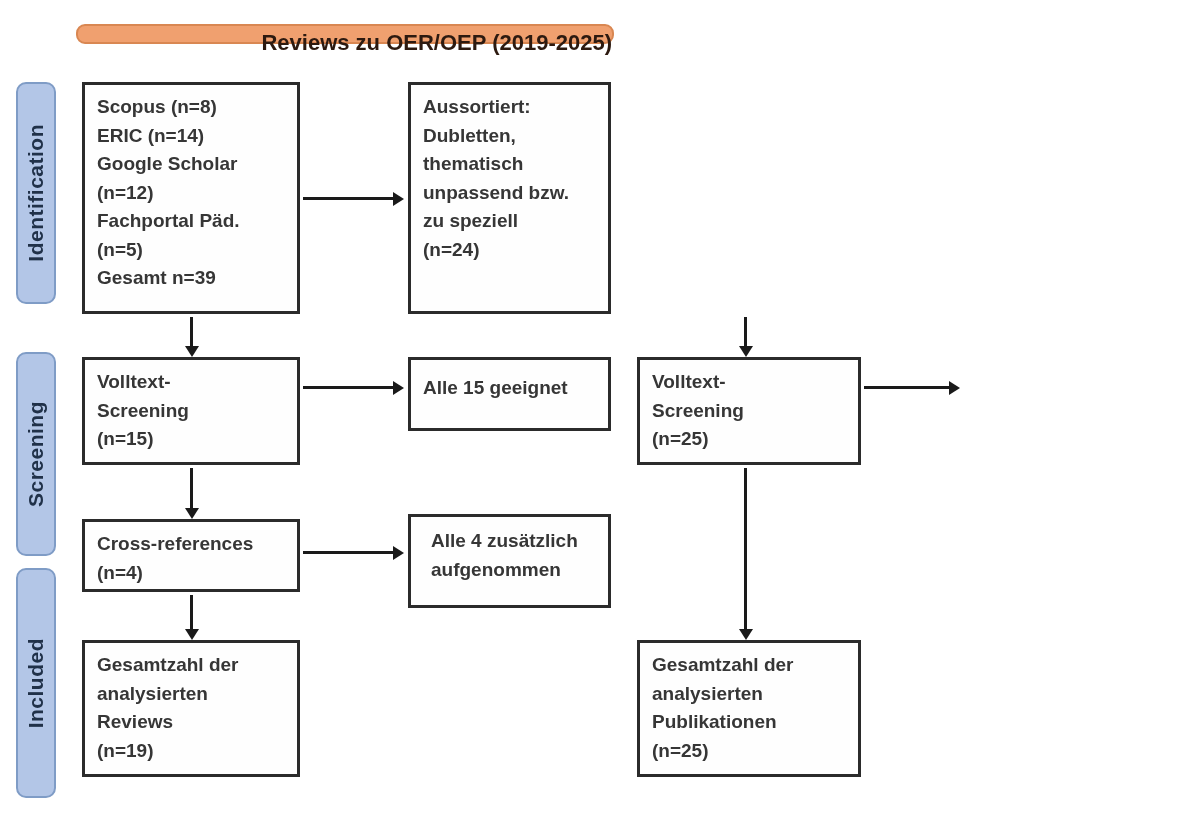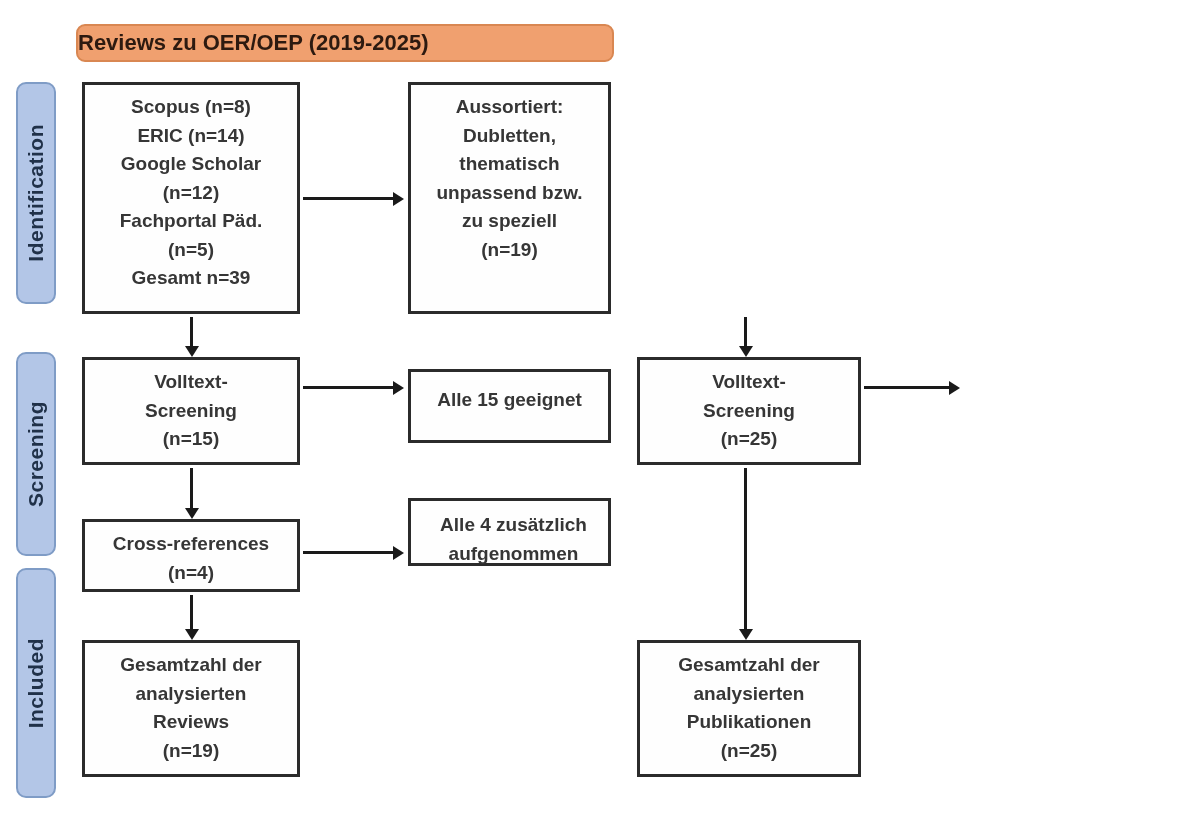--- a/index.html
+++ b/index.html
@@ -1,40 +1,40 @@
 <!DOCTYPE html>
 <html><head>
 <meta charset="utf-8">
 <style>
   html,body{margin:0;padding:0;background:#ffffff;}
   #canvas{
     position:relative;width:1182px;height:820px;background:#ffffff;overflow:hidden;
     font-family:"Liberation Sans",sans-serif;
   }
   .header-pill{
-    position:absolute;box-sizing:border-box;height:38px;
+    position:absolute;box-sizing:border-box;height:20px;
     background:#F0A06F;border:2px solid #D98752;border-radius:9px;
-    color:#2D1A10;font-weight:bold;font-size:22px;line-height:33px;text-align:left;
+    color:#2D1A10;font-weight:bold;font-size:22px;line-height:33px;text-align:right;
   }
   .stage{
     position:absolute;box-sizing:border-box;width:40px;left:16px;
     background:#B3C6E7;border:2px solid #7F9CC6;border-radius:10px;
     display:flex;align-items:center;justify-content:center;
   }
   .stage span{
     writing-mode:vertical-rl;transform:rotate(180deg);
     color:#203149;font-weight:bold;font-size:21px;letter-spacing:.5px;
   }
   .box{
     position:absolute;box-sizing:border-box;
     background:#FEFEFE;border:3px solid #2B2B2B;
     color:#363636;font-weight:600;font-size:19px;line-height:28.5px;
-    padding:8px 12px;white-space:pre-line;text-align:center;
+    padding:8px 12px;white-space:pre-line;
   }
-  .pad-t14{padding-top:14px;margin-top:12px;}
+  .pad-t14{padding-top:14px;}
   .pad-t10{padding-top:10px;}
   .harrow{position:absolute;height:3px;background:#1A1A1A;}
   .harrow::after{
     content:'';position:absolute;right:-11px;top:-5.5px;
     border-left:11px solid #1A1A1A;border-top:7px solid transparent;border-bottom:7px solid transparent;
   }
   .varrow{position:absolute;width:3px;background:#1A1A1A;}
   .varrow::after{
     content:'';position:absolute;bottom:-11px;left:-5.5px;
     border-top:11px solid #1A1A1A;border-left:7px solid transparent;border-right:7px solid transparent;
@@ -62,28 +62,28 @@
 Google Scholar
 (n=12)
 Fachportal Päd.
 (n=5)
 Gesamt n=39</div>
   <div class="box" style="left:408px;top:82px;width:203px;height:232px;">Aussortiert:
 Dubletten,
 thematisch
 unpassend bzw.
 zu speziell
-(n=19)</div>
+(n=24)</div>
   <div class="box" style="left:82px;top:357px;width:218px;height:108px;">Volltext-
 Screening
 (n=15)</div>
   <div class="box pad-t14" style="left:408px;top:357px;width:203px;height:74px;">Alle 15 geeignet</div>
   <div class="box" style="left:82px;top:519px;width:218px;height:73px;">Cross-references
 (n=4)</div>
-  <div class="box pad-t10" style="left:408px;top:498px;width:203px;height:68px;padding-left:20px;">Alle 4 zusätzlich
+  <div class="box pad-t10" style="left:408px;top:514px;width:203px;height:94px;padding-left:20px;">Alle 4 zusätzlich
 aufgenommen</div>
   <div class="box" style="left:82px;top:640px;width:218px;height:137px;">Gesamtzahl der
 analysierten
 Reviews
 (n=19)</div>
 
   <div class="box" style="left:637px;top:357px;width:224px;height:108px;">Volltext-
 Screening
 (n=25)</div>
   <div class="box" style="left:637px;top:640px;width:224px;height:137px;">Gesamtzahl der

